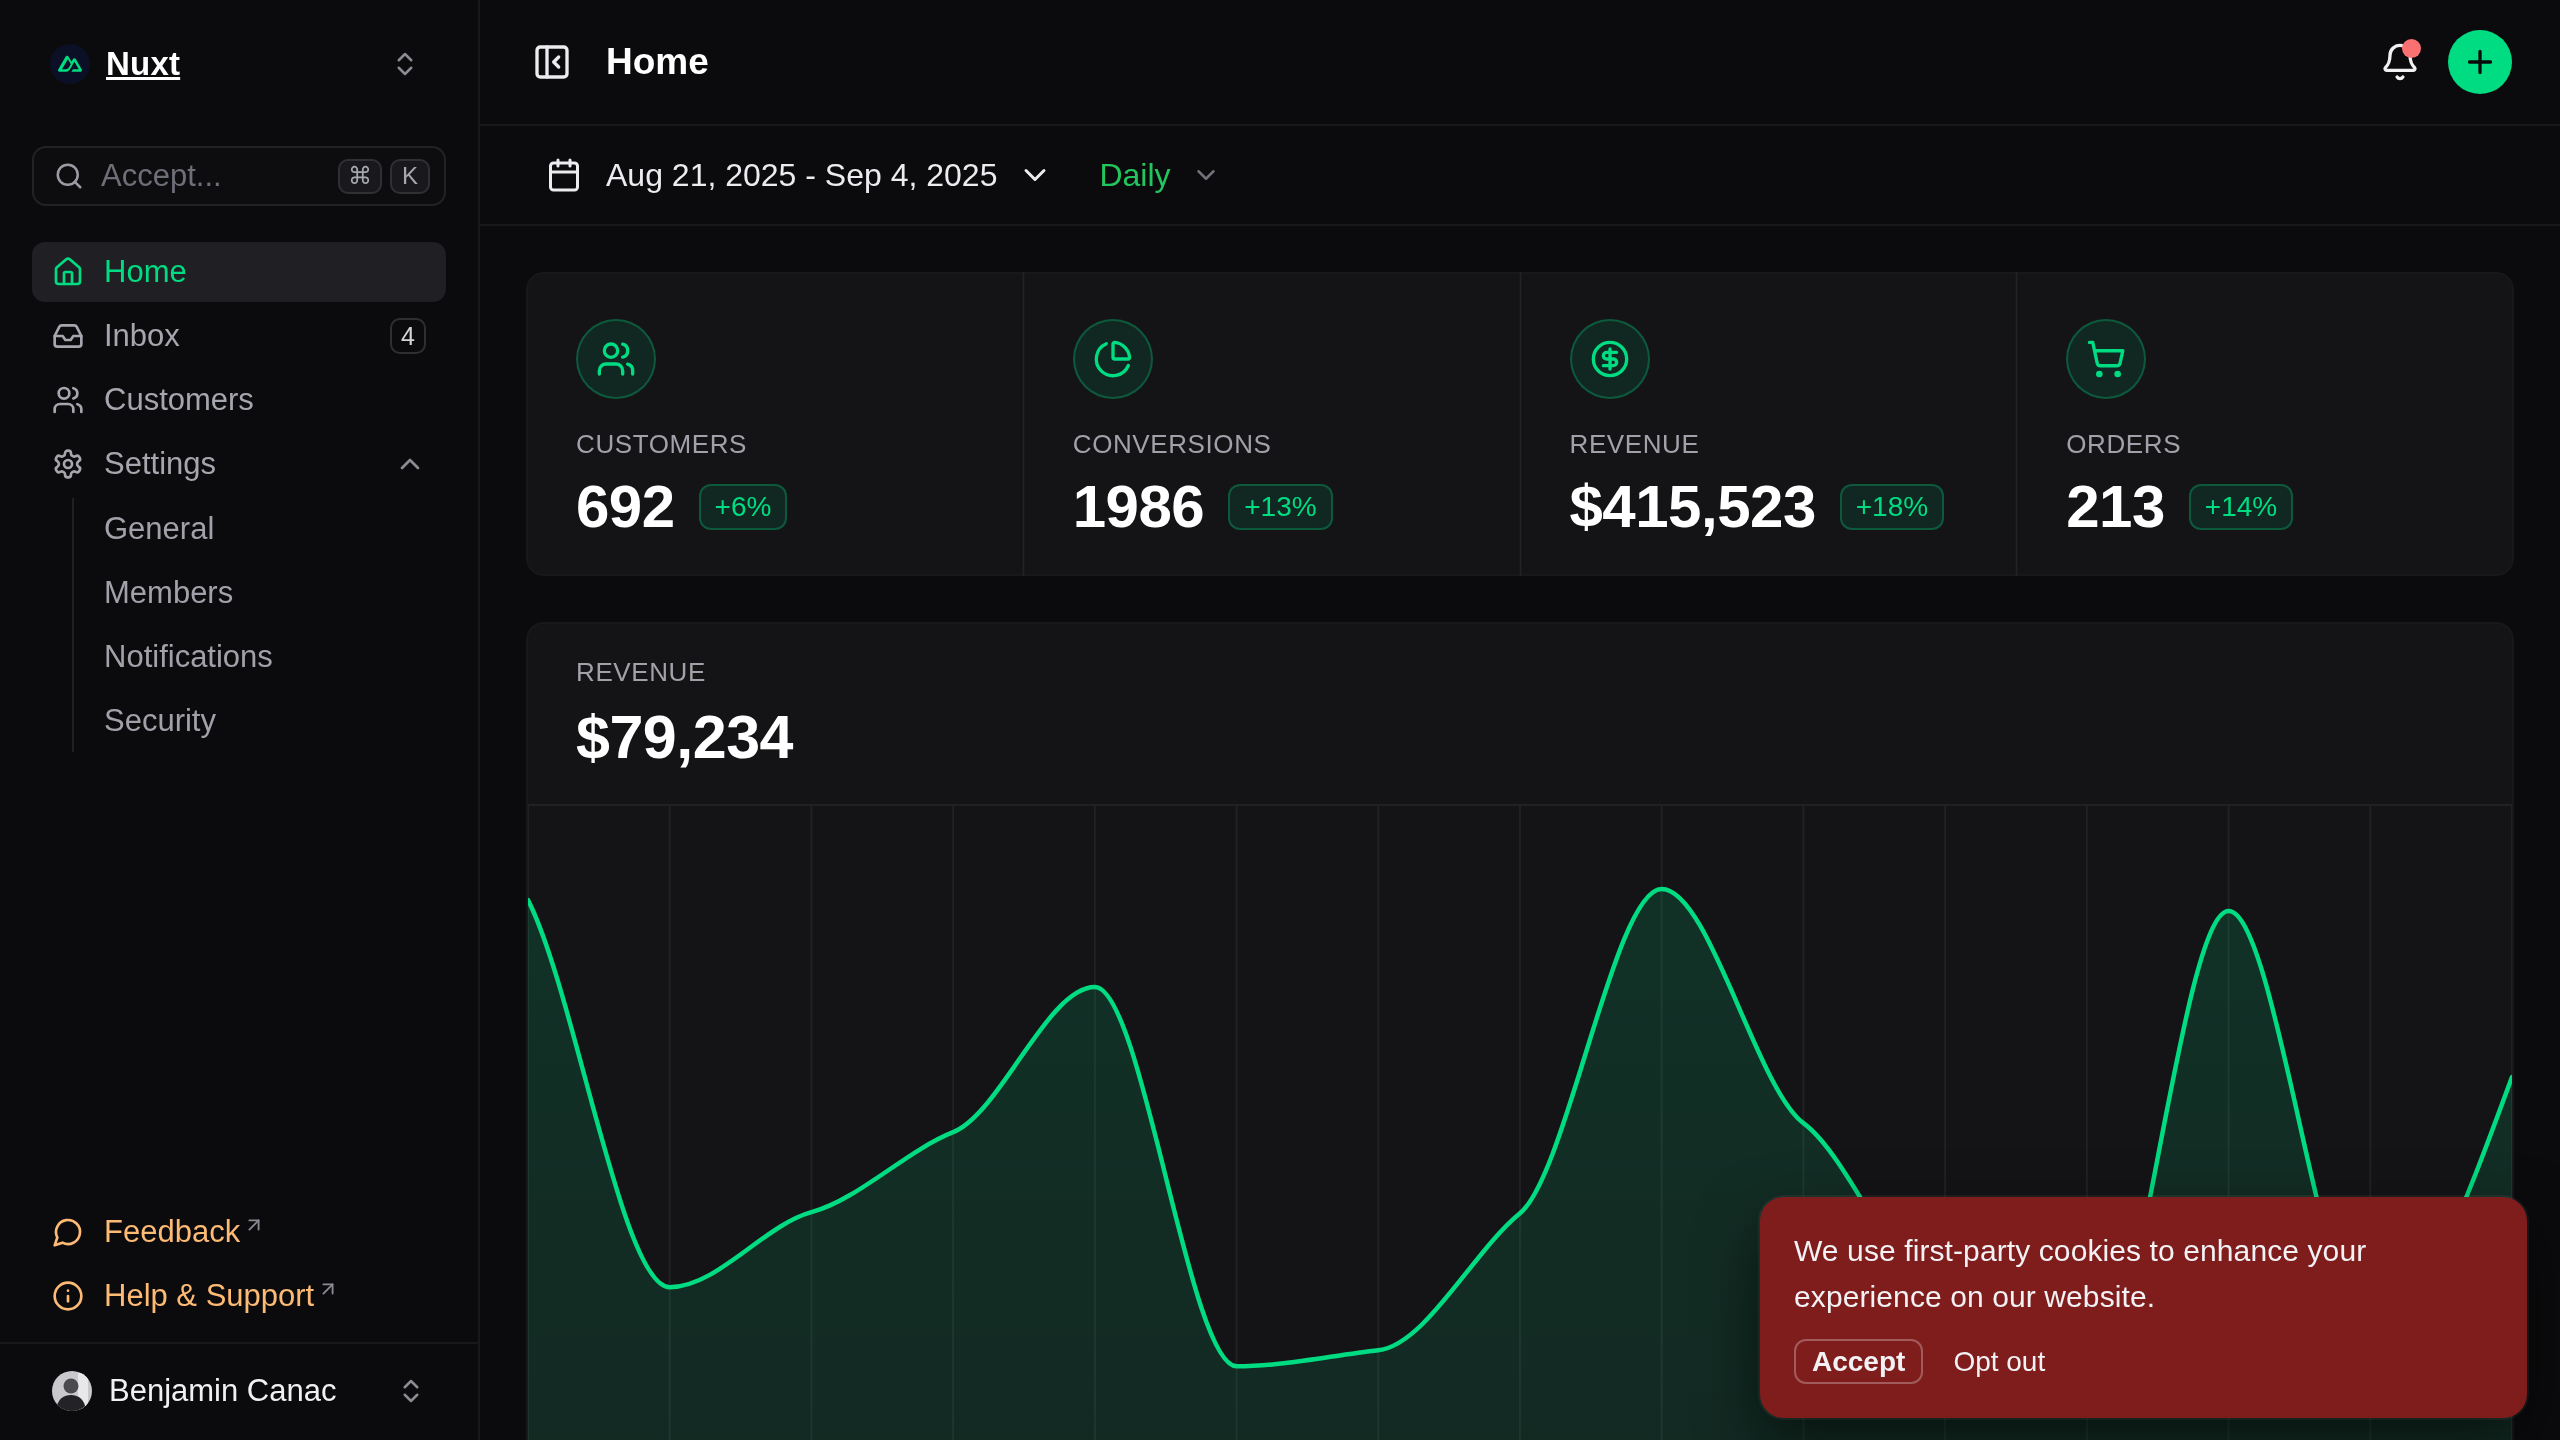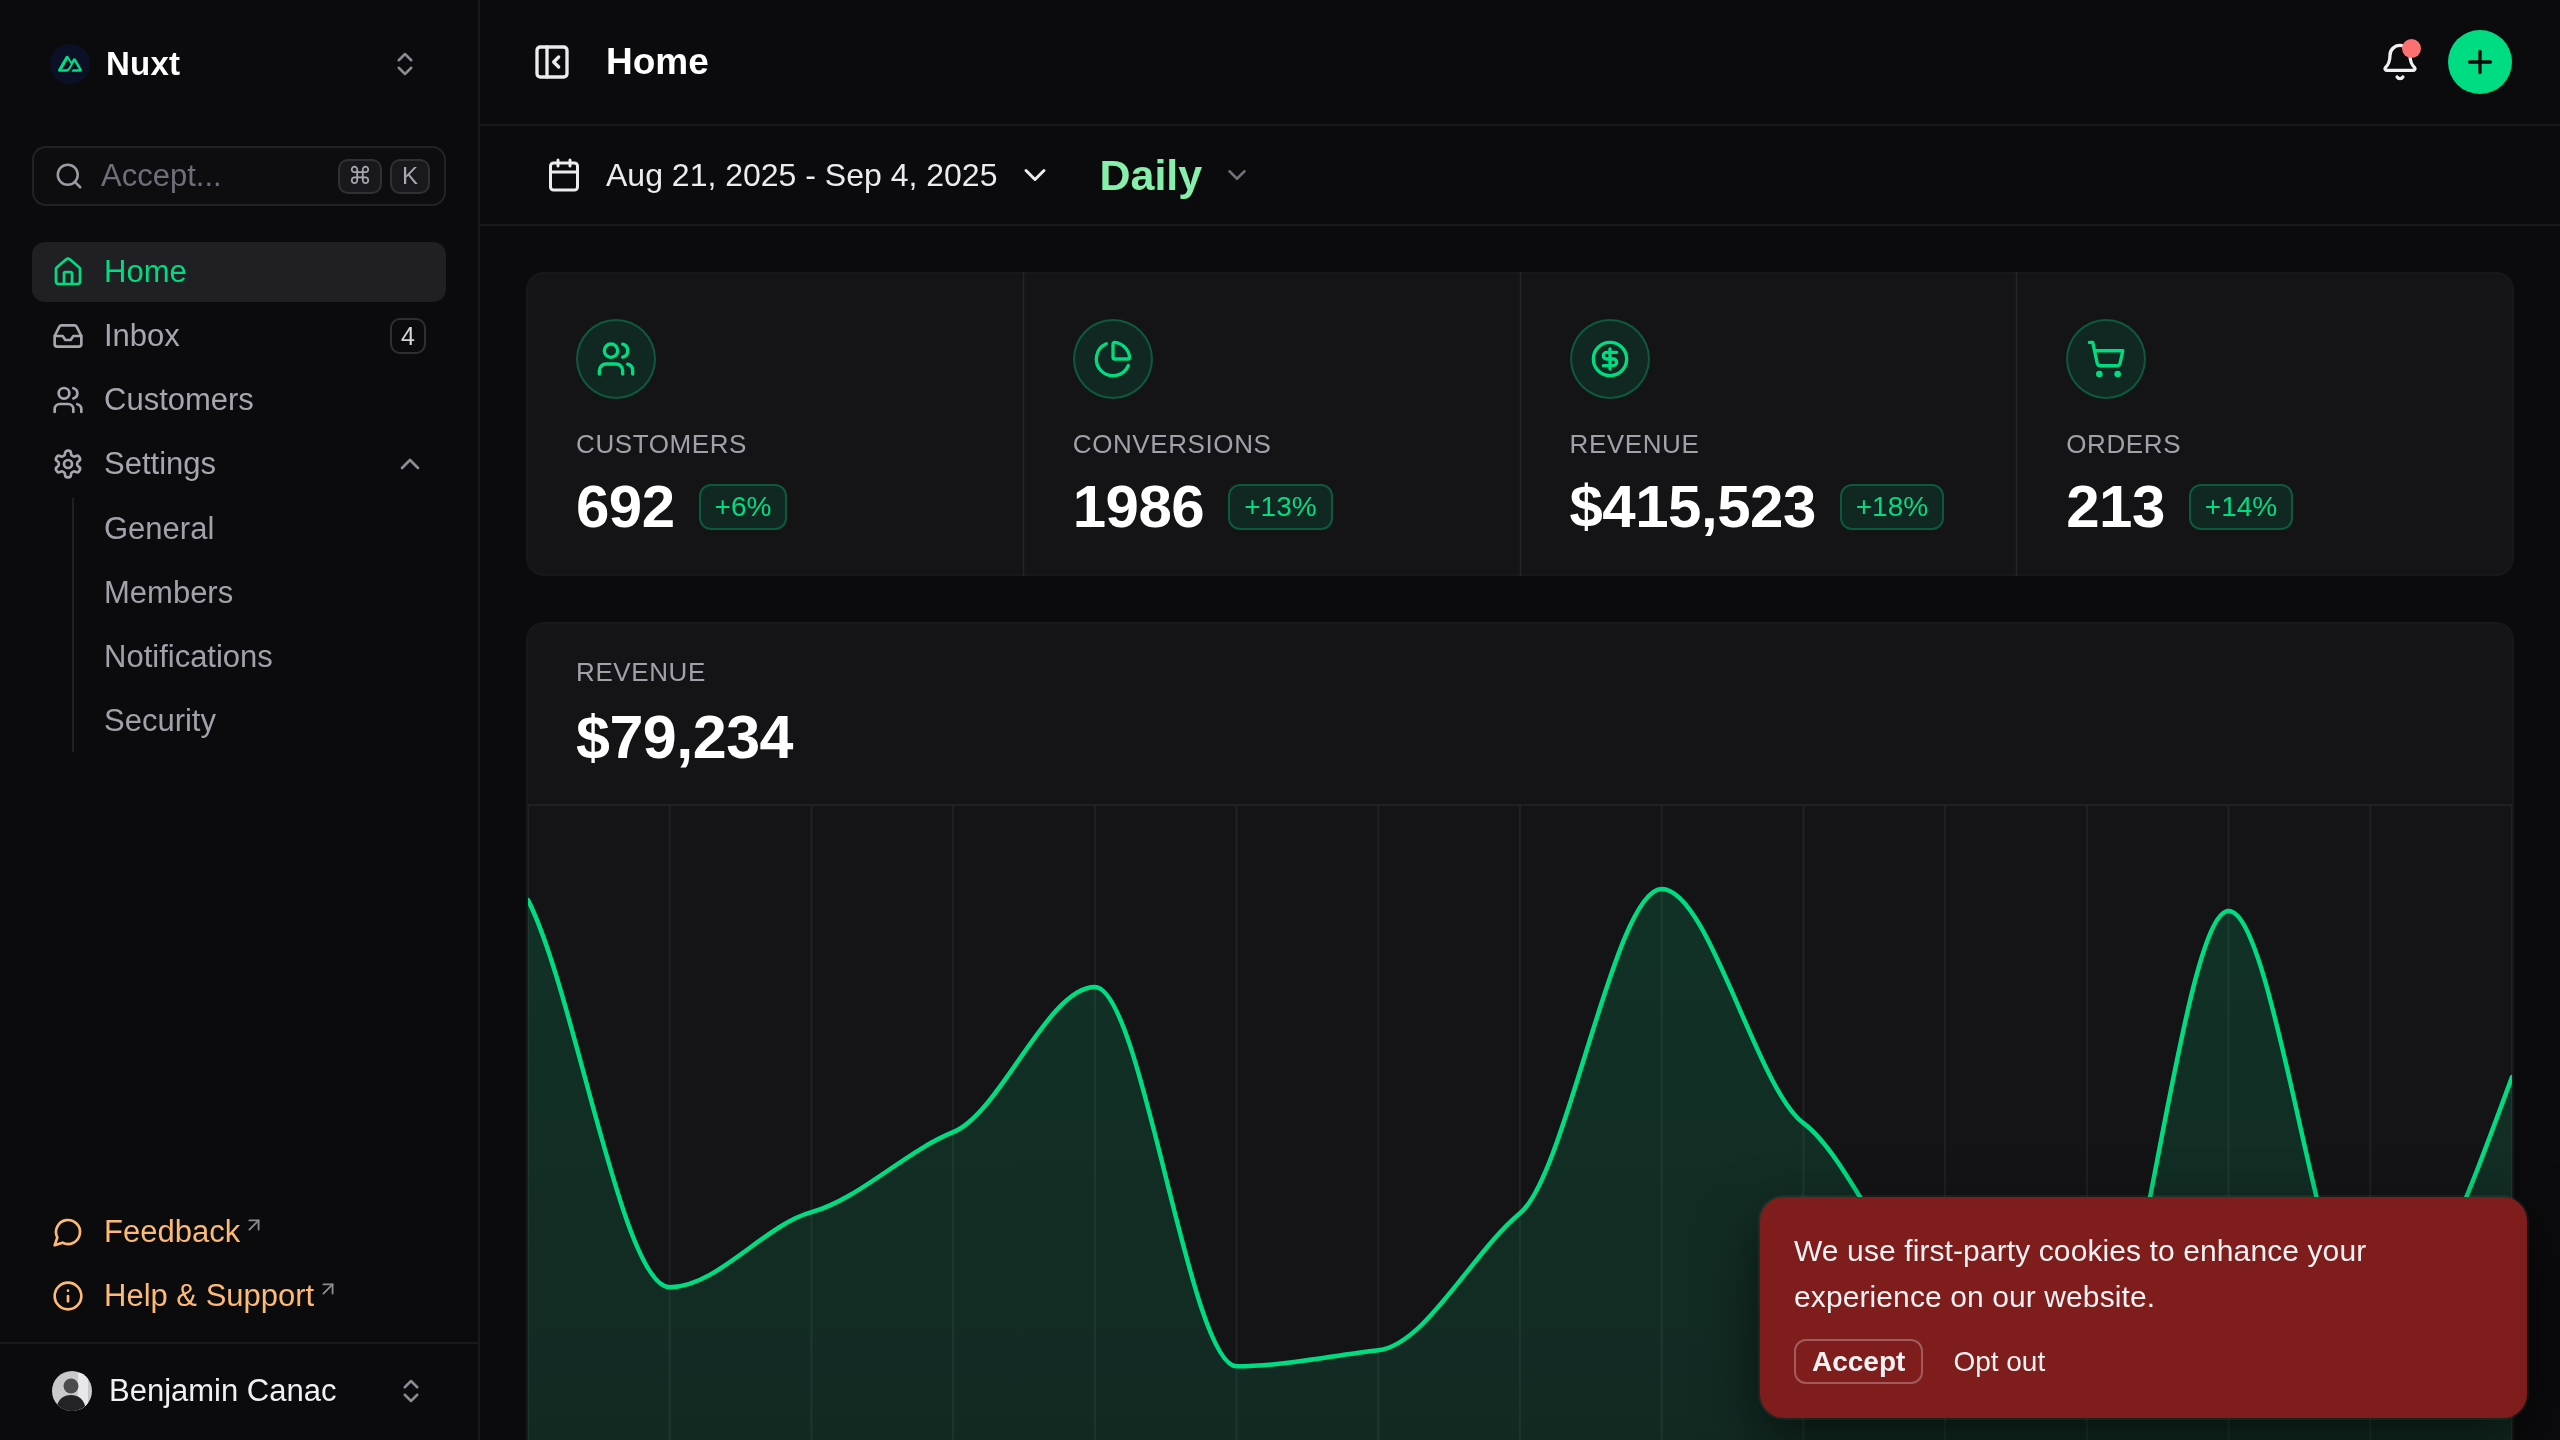--- a/index.html
+++ b/index.html
@@ -6,21 +6,21 @@
   html,body { width:2560px; height:1440px; overflow:hidden; background:#0b0b0d; }
   body { font-family:"Liberation Sans","DejaVu Sans",sans-serif; color:#e4e4e7; -webkit-font-smoothing:antialiased; }
   .app { position:relative; width:2560px; height:1440px; background:#0b0b0d; display:flex; }
 
   
   .sidebar { position:relative; width:480px; height:100%; flex:none; border-right:2px solid rgba(255,255,255,0.055);
              display:flex; flex-direction:column; padding:36px 32px 0; }
   .brand-row { display:flex; align-items:center; height:56px; cursor:pointer; }
   .brand-logo { width:40px; height:40px; border-radius:50%; background:#0c1026; display:flex; align-items:center; justify-content:center; flex:none; margin-left:18px; }
   .brand-logo svg { width:24px; height:24px; fill:#00dc82; }
-  .brand-name { margin-left:16px; font-size:33px; font-weight:600; color:#ffffff; letter-spacing:0.2px; }
+  .brand-name { margin-left:16px; font-size:33px; font-weight:600; color:#ffffff; letter-spacing:0.2px;text-decoration:underline; }
   .brand-caret { margin-left:auto; margin-right:26px; color:#8b8b94; }
   .icon { display:inline-flex; flex:none; }
   .icon svg { width:100%; height:100%; stroke:currentColor; fill:none; stroke-width:2; stroke-linecap:round; stroke-linejoin:round; }
 
   .search-box { margin-top:54px; height:60px; border-radius:14px; border:2px solid rgba(255,255,255,0.09);
                 display:flex; align-items:center; padding:0 14px 0 20px; cursor:text; background:rgba(255,255,255,0.012); }
   .search-box .icon { width:30px; height:30px; color:#9b9ba3; }
   .search-placeholder { margin-left:17px; font-size:31px; color:#6e6e78; flex:1 1 auto; }
   .kbd { height:35px; min-width:40px; padding:0 8px; border-radius:10px; background:#19191d; border:2px solid rgba(255,255,255,0.10);
          color:#a7a7af; font-size:24px; display:flex; align-items:center; justify-content:center; margin-left:8px; }
@@ -63,21 +63,21 @@
   .add-btn { width:64px; height:64px; border-radius:50%; background:#00dc82; display:flex; align-items:center; justify-content:center; cursor:pointer; }
   .add-btn .icon { width:36px; height:36px; color:#0a0a0c; }
   .add-btn .icon svg { stroke-width:2.2; }
 
   .toolbar { height:100px; flex:none; border-bottom:2px solid rgba(255,255,255,0.055); display:flex; align-items:center; padding:0 48px; }
   .range-btn { display:flex; align-items:center; cursor:pointer; padding:0 16px 0 18px; height:72px; border-radius:13px; }
   .range-btn .icon { width:36px; height:36px; color:#ececf0; }
   .range-label { margin-left:24px; font-size:32px; font-weight:500; color:#ececf0; }
   .chev-down { width:30px; height:30px; color:#71717a; margin-left:20px; }
   .period-btn { display:flex; align-items:center; cursor:pointer; margin-left:14px; height:72px; border-radius:13px; padding:0 16px; }
-  .period-label { font-size:43px; font-weight:700; color:#86efac; }
+  .period-label { font-size:32px; font-weight:400; color:#22c55e; }
 
   .content { flex:1 1 auto; padding:48px 48px 0; overflow:hidden; }
   .stats { display:grid; grid-template-columns:repeat(4, 1fr); gap:3px; }
   .stat-card { background:#141417; box-shadow:0 0 0 2px rgba(255,255,255,0.055); padding:45px 48px; height:300px; cursor:pointer; }
   .stat-card:first-child { border-radius:16px 0 0 16px; }
   .stat-card:last-child { border-radius:0 16px 16px 0; }
   .stat-ico { width:80px; height:80px; border-radius:50%; background:rgba(0,220,130,0.10); border:2px solid rgba(0,220,130,0.28);
               display:flex; align-items:center; justify-content:center; }
   .stat-ico .icon { width:40px; height:40px; color:#00dc82; }
   .stat-label { margin-top:30px; font-size:26px; font-weight:500; color:#a1a1aa; letter-spacing:0.6px; }

